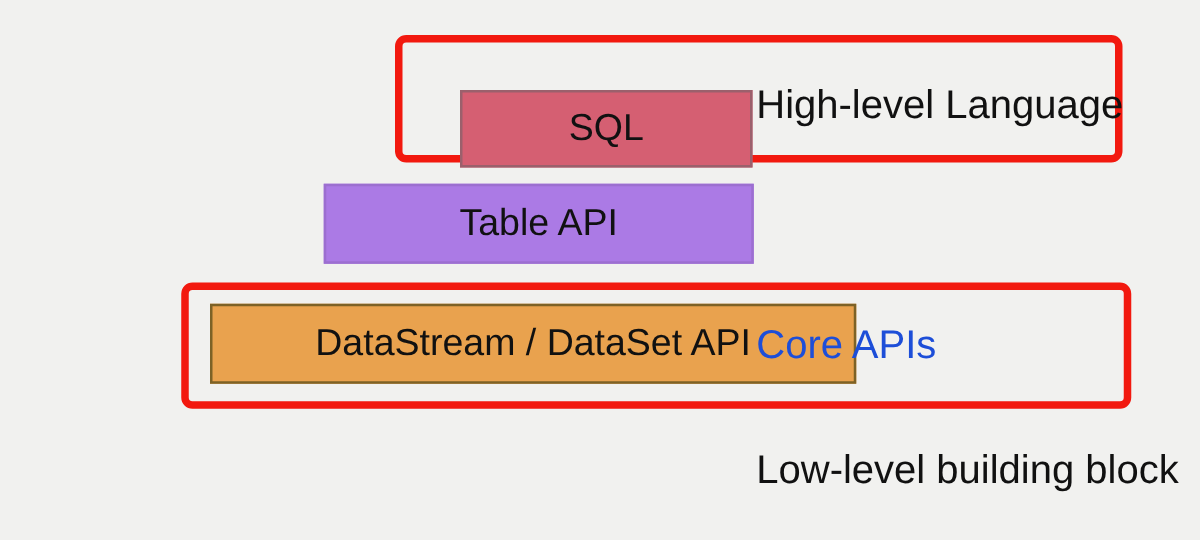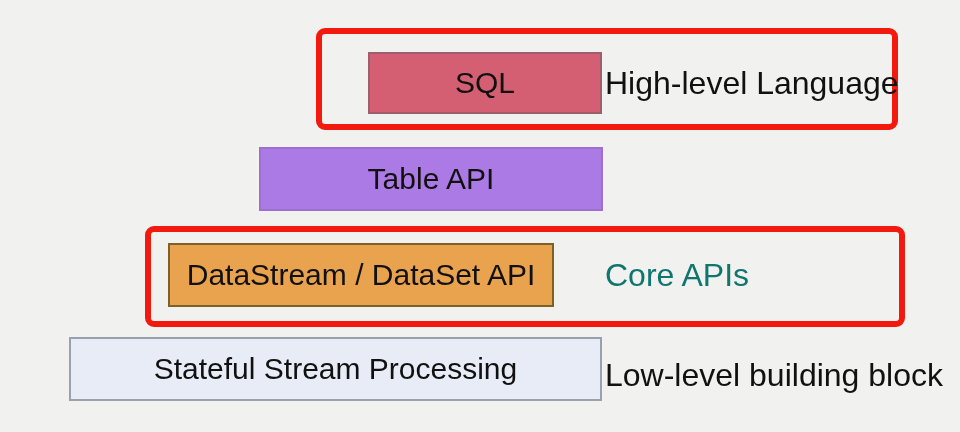--- a/index.html
+++ b/index.html
@@ -35,21 +35,21 @@
     display: flex;
     align-items: center;
     justify-content: center;
     font-size: 30px;
     color: #111111;
     letter-spacing: 0px;
     white-space: nowrap;
   }
   .box-sql      { left: 368px; top: 52px;  width: 234px; height: 62px; }
   .box-table    { left: 259px; top: 147px; width: 344px; height: 64px; }
-  .box-ds       { left: 168px; top: 243px; width: 386px; height: 64px; }
+  .box-ds       { left: 168px; top: 243px; width: 517px; height: 64px; }
   .box-stateful { left: 69px;  top: 337px; width: 533px; height: 64px; }
 
   
   .side-label {
     position: absolute;
     left: 605px;
     font-size: 32px;
     line-height: 27px;
     color: #111111;
     white-space: nowrap;
@@ -60,34 +60,33 @@
   .lbl-stateful { top: 342px; }
 </style>
 </head>
 <body>
 
 <div class="canvas" style="background-color: rgb(241, 241, 239);">
 
   <div class="hl hl-sql" style="border-color: rgb(242, 25, 15);"></div>
   <div class="hl hl-ds" style="border-color: rgb(242, 25, 15);"></div>
 
-  <div class="layer-box box-sql" style="background-color: rgb(213, 95, 114); border-color: rgb(155, 96, 108); color: rgb(17, 17, 17);">SQL</div>
+  <div class="layer-box box-sql" style="background-color: rgb(213, 95, 114); border-color: rgb(155, 96, 108); color: rgb(17, 17, 17); margin-top: 20px;">SQL</div>
 
   <div class="layer-box box-table" style="background-color: rgb(171, 122, 229); border-color: rgb(156, 111, 208); color: rgb(17, 17, 17);">Table API</div>
 
   <div class="layer-box box-ds" style="background-color: rgb(233, 162, 78); border-color: rgb(125, 98, 38); color: rgb(17, 17, 17);">DataStream / DataSet API</div>
 
-  <div class="layer-box box-stateful" style="background-color: rgb(232, 236, 246); border-color: rgb(155, 161, 172); color: rgb(17, 17, 17);">Stateful Stream Processing</div>
 
   <div class="side-label lbl-sql" style="color: rgb(17, 17, 17);">
     <span>High-level Language</span>
   </div>
 
 
-  <div class="side-label lbl-ds" style="color: #0f766e;">
+  <div class="side-label lbl-ds" style="color: #1d4ed8;">
     <span>Core APIs</span>
   </div>
 
   <div class="side-label lbl-stateful" style="color: rgb(17, 17, 17); margin-top: 20px;">
     <div>Low-level building block</div>
   </div>
 
 </div>
 
 </body></html>

